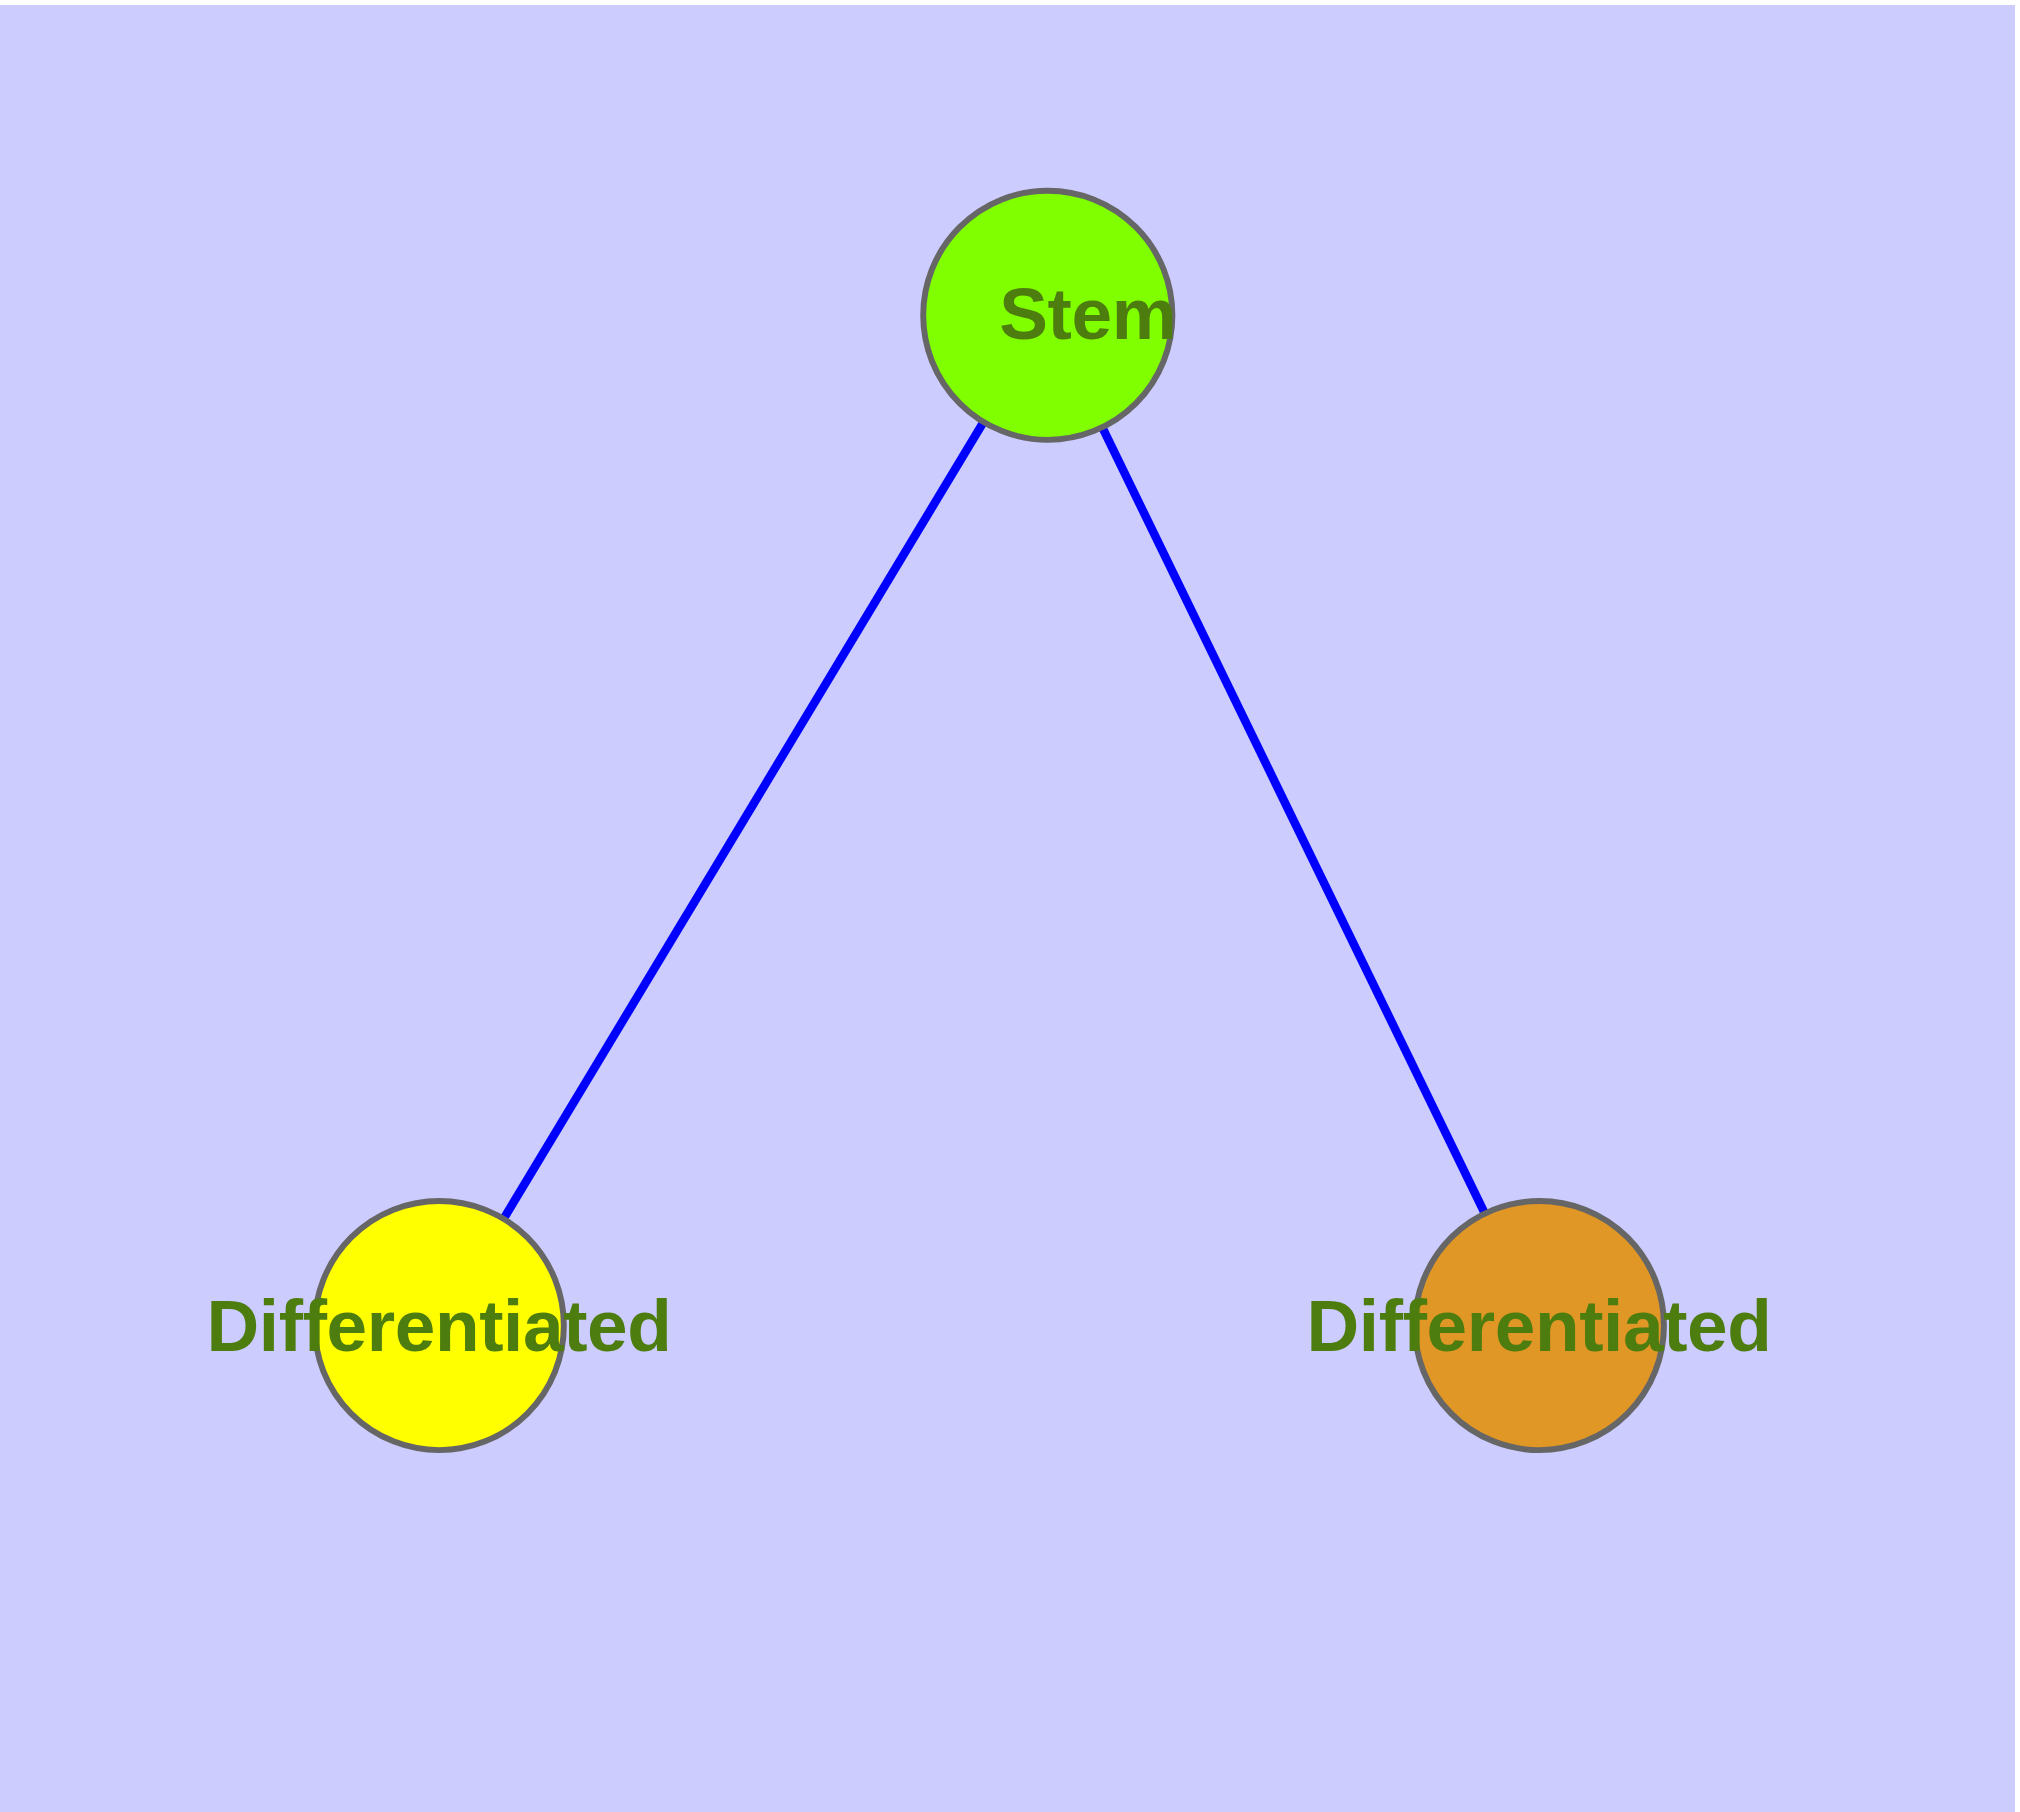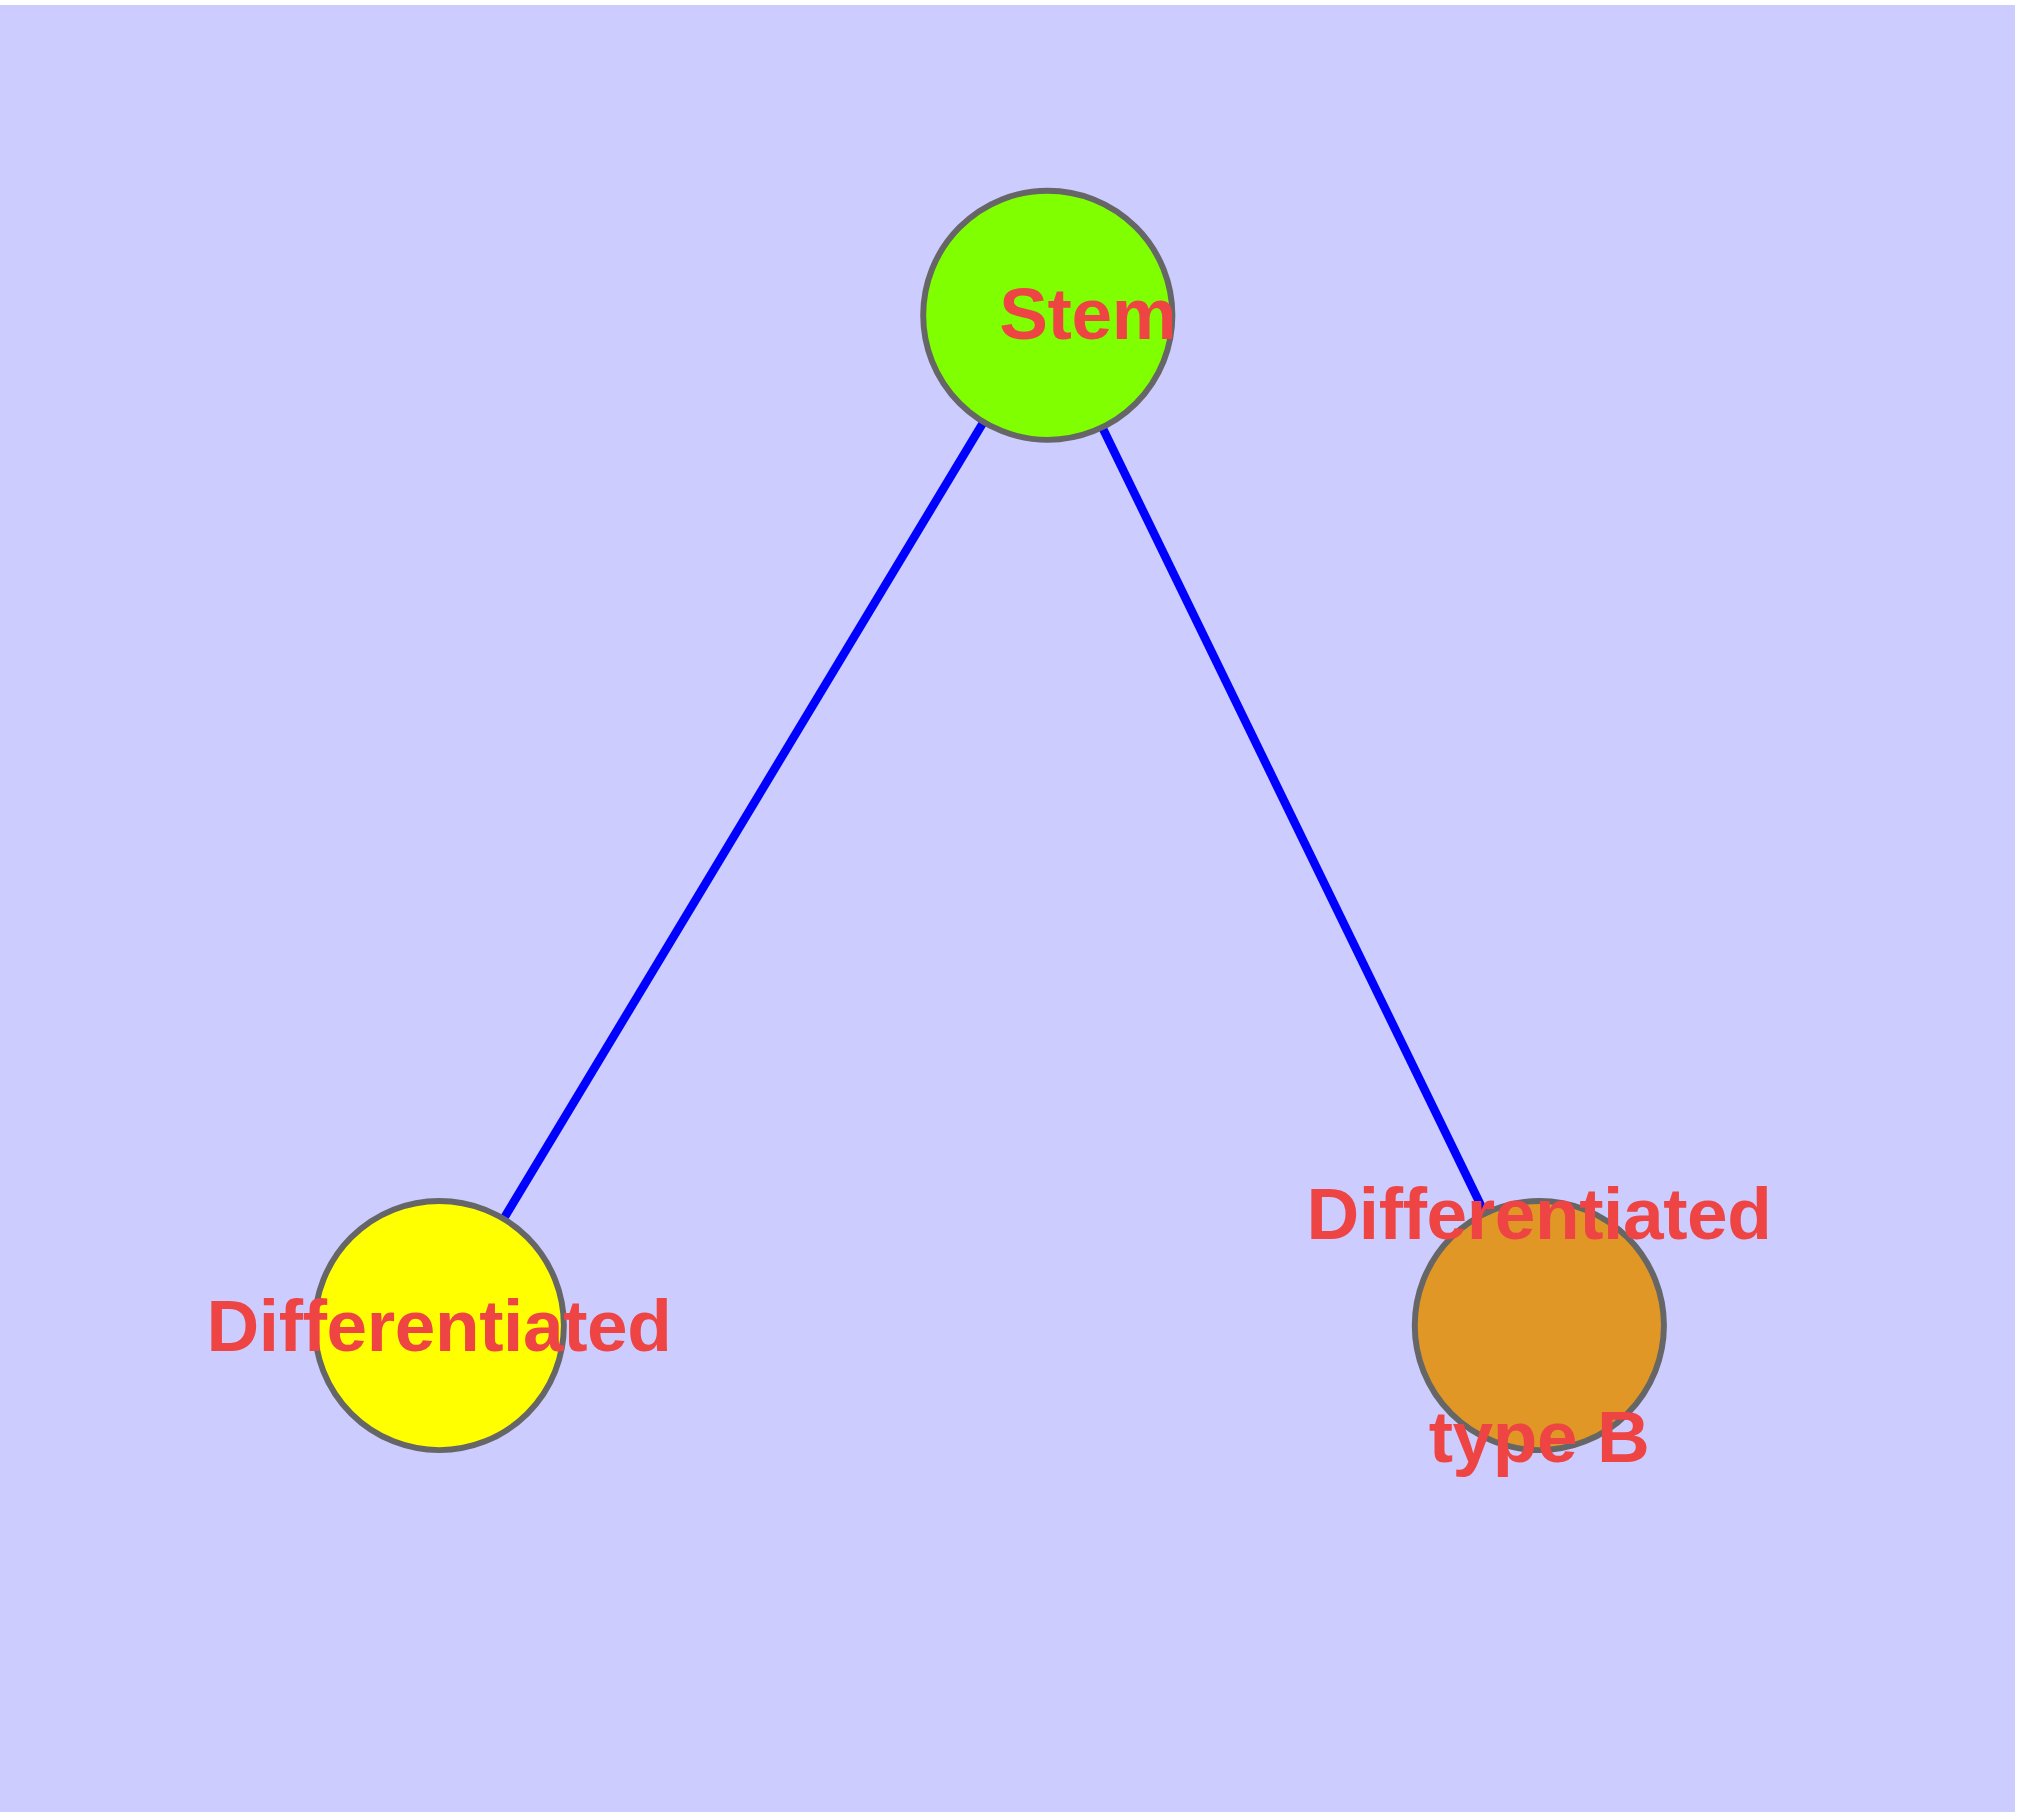--- a/index.html
+++ b/index.html
@@ -25,21 +25,21 @@
   }
   #graph-svg {
     position: absolute;
     left: 0;
     top: 0;
     width: 2021px;
     height: 1812px;
   }
   .node-label {
     position: absolute;
-    color: #ef4444;
+    color: #4d7c0f;
     font-family: "Liberation Sans", sans-serif;
     font-weight: bold;
     font-size: 73px;
     line-height: 1.02;
     text-align: center;
     white-space: pre;
     transform: translate(-50%, -50%);
     pointer-events: none;
     letter-spacing: -0.4px;
   }
@@ -66,17 +66,16 @@
   <div class="node-label" style="left:1048px; top:315px;">
     <span>Stem</span>
   </div>
 
   <div class="node-label" style="left:439px; top:1326px;">
     <div>Differentiated</div>
   </div>
 
   <div class="node-label" style="left:1539px; top:1326px;">
     <div>Differentiated</div>
-    <div>type B</div>
   </div>
 
 </div>
 
 
 </body></html>

